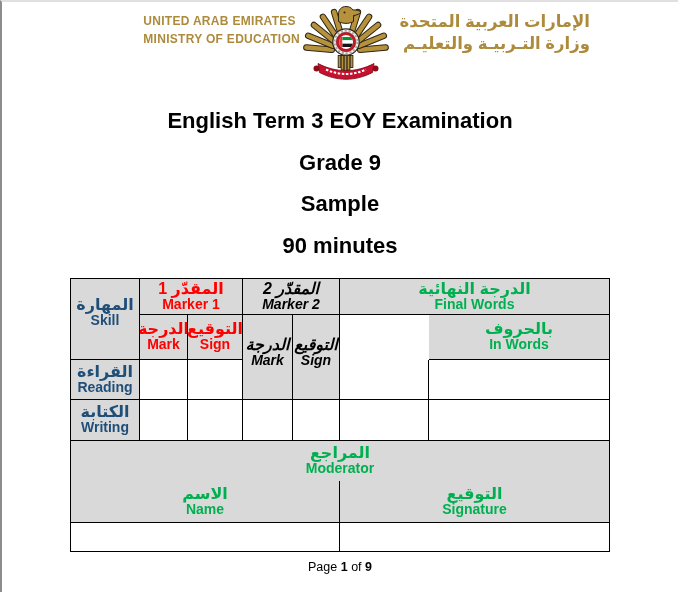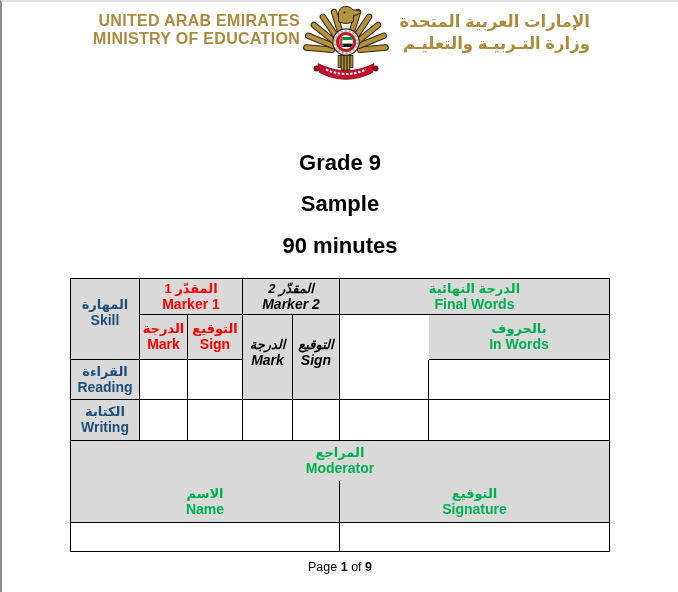--- a/index.html
+++ b/index.html
@@ -9,22 +9,22 @@
     background:#ffffff;
     font-family:"Liberation Sans","DejaVu Sans",sans-serif;
     overflow:hidden;
     box-sizing:border-box;
     border-left:2px solid #8c8c8c;
     border-top:2px solid #e0e0e0;
   }
   
   .ministry-en{
     position:absolute;top:10px;right:378px;
-    text-align:right;color:#AD8B3D;font-weight:bold;
-    font-size:16px;line-height:18px;letter-spacing:.3px;white-space:nowrap;
+    color:#AD8B3D;font-weight:bold;
+    font-size:12px;line-height:18px;letter-spacing:.3px;white-space:nowrap;
   }
   .emblem{position:absolute;left:301px;top:3px;}
   .ministry-ar{
     position:absolute;top:8px;right:88px;
     direction:rtl;text-align:right;color:#AD8B3D;font-weight:bold;
     font-size:16.5px;line-height:22px;white-space:nowrap;
   }
   
   .doc-title{
     position:absolute;left:0;width:100%;text-align:center;
@@ -40,21 +40,21 @@
     border-top:1px solid #000;border-left:1px solid #000;
     width:539px;
   }
   .cell{
     border-right:1px solid #000;border-bottom:1px solid #000;
     display:flex;flex-direction:column;align-items:center;justify-content:center;
     overflow:hidden;background:#fff;
   }
   .gray{background:#D9D9D9;}
   .no-bottom{border-bottom:none;}
-  .ar{font-size:13px;line-height:15px;font-weight:bold;direction:ltr;white-space:nowrap;text-align:center;}
+  .ar{font-size:16px;line-height:15px;font-weight:bold;direction:ltr;white-space:nowrap;text-align:center;}
   .en{font-size:14px;line-height:17px;font-weight:bold;white-space:nowrap;}
   .navy{color:#1F4E79;}
   .red{color:#FF0000;}
   .black{color:#000000;font-style:italic;}
   .green{color:#00B050;}
   .pad-up{padding-bottom:12px;}
   .pad-up-sm{padding-bottom:8px;}
   
   .footer{
     position:absolute;top:558px;left:0;width:100%;text-align:center;
@@ -119,20 +119,21 @@
         <rect x="39.5" y="38.66" width="10.4" height="3.34" fill="#141414"></rect>
       </g>
     </svg>
   </div>
 
   <div class="ministry-ar">
     <div>الإمارات العربية المتحدة</div>
     <div>وزارة التـربيـة والتعليـم</div>
   </div>
 
+  <div class="doc-title t1">English Term 3 EOY Examination</div>
   <div class="doc-title t2">Grade 9</div>
   <div class="doc-title t3">Sample</div>
   <div class="doc-title t4">90 minutes</div>
 
   <div class="exam-table">
 
     <div class="cell gray pad-up" style="grid-column:1;grid-row:1/3">
       <div class="ar navy">المهارة</div>
       <div class="en navy">Skill</div>
     </div>

